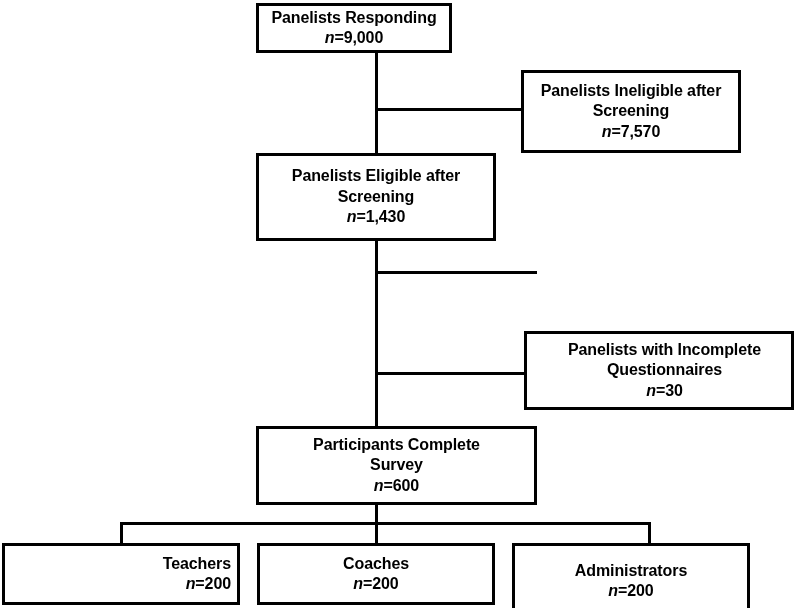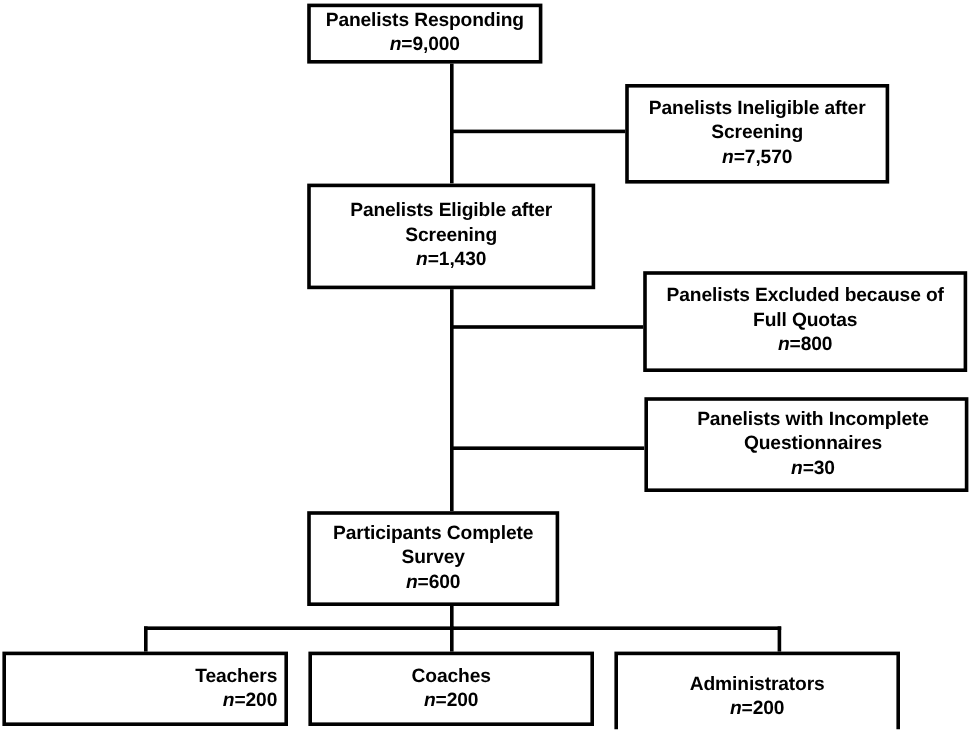--- a/index.html
+++ b/index.html
@@ -89,33 +89,28 @@
 Screening</div>
     <div class="count"><span class="italic-n">n</span><span>=7,570</span></div>
   </div>
 
   <div class="node" style="left:256px; top:153px; width:240px; height:88px;">
     <div class="label">Panelists Eligible after
 Screening</div>
     <div class="count"><span class="italic-n">n</span><span>=1,430</span></div>
   </div>
 
-  <div class="node" style="left:536px; top:226px; width:270px; height:84px;">
-    <div class="label">Panelists Excluded because of
-Full Quotas</div>
-    <div class="count"><span class="italic-n">n</span><span>=800</span></div>
-  </div>
 
-  <div class="node" style="left:537px; top:331px; width:270px; height:79px;padding-left:17px;">
+  <div class="node" style="left:524px; top:331px; width:270px; height:79px;padding-left:17px;">
     <div class="label">Panelists with Incomplete
 Questionnaires</div>
     <div class="count"><span class="italic-n">n</span><span>=30</span></div>
   </div>
 
-  <div class="node" style="left:256px; top:426px; width:210px; height:79px;">
+  <div class="node" style="left:256px; top:426px; width:281px; height:79px;">
     <div class="label">Participants Complete
 Survey</div>
     <div class="count"><span class="italic-n">n</span><span>=600</span></div>
   </div>
 
   <div class="node" style="left:2px; top:543px; width:238px; height:62px;align-items:flex-end;">
     <div class="label">Teachers</div>
     <div class="count"><span class="italic-n">n</span><span>=200</span></div>
   </div>
 

